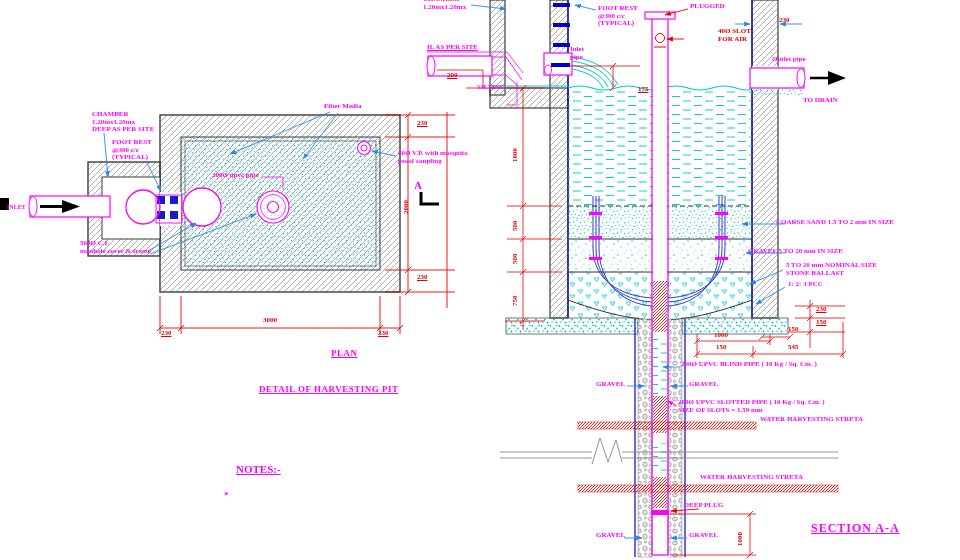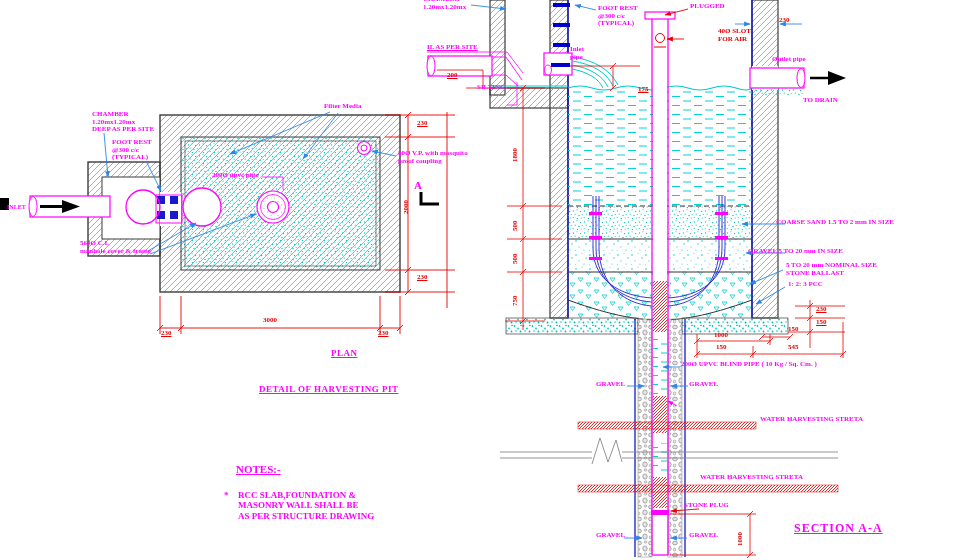--- a/index.html
+++ b/index.html
@@ -366,23 +366,20 @@
 <span class="lbl red rot" style="left:403px;top:214px;">2000</span>
 <span class="lbl red u" style="left:417px;top:274px;">230</span>
 <span class="lbl red u" style="left:161px;top:330px;">230</span>
 <span class="lbl red" style="left:263px;top:317px;">3000</span>
 <span class="lbl red u" style="left:378px;top:330px;">230</span>
 <span class="lbl t9 u ls" style="left:295px;top:349px;padding-left:36px;">PLAN</span>
 <span class="lbl t9 u ls" style="left:259px;top:361px;margin-top:24px;">DETAIL OF HARVESTING PIT</span>
 
 <span class="lbl t11 u" style="left:236px;top:463px;">NOTES:-</span>
 <span class="lbl t9" style="left:224px;top:491px;">*</span>
-<span class="lbl t9" style="left:238px;top:490px;line-height:1.15;">RCC SLAB,FOUNDATION &amp;
-MASONRY WALL SHALL BE
-AS PER STRUCTURE DRAWING</span>
 
 <span class="lbl" style="left:423px;top:-4px;">CHAMBER
 1.20mx1.20mx</span>
 <span class="lbl u" style="left:427px;top:44px;">IL AS PER SITE</span>
 <span class="lbl red u" style="left:447px;top:72px;">200</span>
 <span class="lbl" style="left:477px;top:84px;">SILTING</span>
 <span class="lbl" style="left:598px;top:5px;">FOOT REST
 @300 c/c
 (TYPICAL)</span>
 <span class="lbl" style="left:570px;top:46px;">Inlet
@@ -405,21 +402,23 @@
 <span class="lbl" style="left:788px;top:281px;">1: 2: 3 PCC</span>
 <span class="lbl red u" style="left:816px;top:306px;">230</span>
 <span class="lbl red u" style="left:816px;top:319px;">150</span>
 <span class="lbl red" style="left:788px;top:326px;">150</span>
 <span class="lbl red" style="left:714px;top:332px;">1000</span>
 <span class="lbl red" style="left:716px;top:344px;">150</span>
 <span class="lbl red" style="left:788px;top:344px;">545</span>
 <span class="lbl" style="left:681px;top:361px;">200Ø UPVC BLIND PIPE ( 10 Kg / Sq. Cm. )</span>
 <span class="lbl" style="left:596px;top:381px;">GRAVEL</span>
 <span class="lbl" style="left:689px;top:381px;">GRAVEL</span>
+<span class="lbl" style="left:678px;top:399px;">200Ø UPVC SLOTTED PIPE ( 10 Kg / Sq. Cm. )
+SIZE OF SLOTS = 1.59 mm</span>
 <span class="lbl" style="left:760px;top:416px;">WATER HARVESTING STRETA</span>
 <span class="lbl" style="left:700px;top:474px;">WATER HARVESTING STRETA</span>
-<span class="lbl" style="left:684px;top:502px;">STONE PLUG</span>
+<span class="lbl" style="left:684px;top:502px;">DEEP PLUG</span>
 <span class="lbl" style="left:596px;top:532px;">GRAVEL</span>
 <span class="lbl" style="left:689px;top:532px;">GRAVEL</span>
 <span class="lbl red rot" style="left:737px;top:546px;">1000</span>
-<span class="lbl t12 u" style="left:794px;top:522px;">SECTION A-A</span>
+<span class="lbl t12 u" style="left:811px;top:522px;">SECTION A-A</span>
 
 </div>
 
 </body></html>

